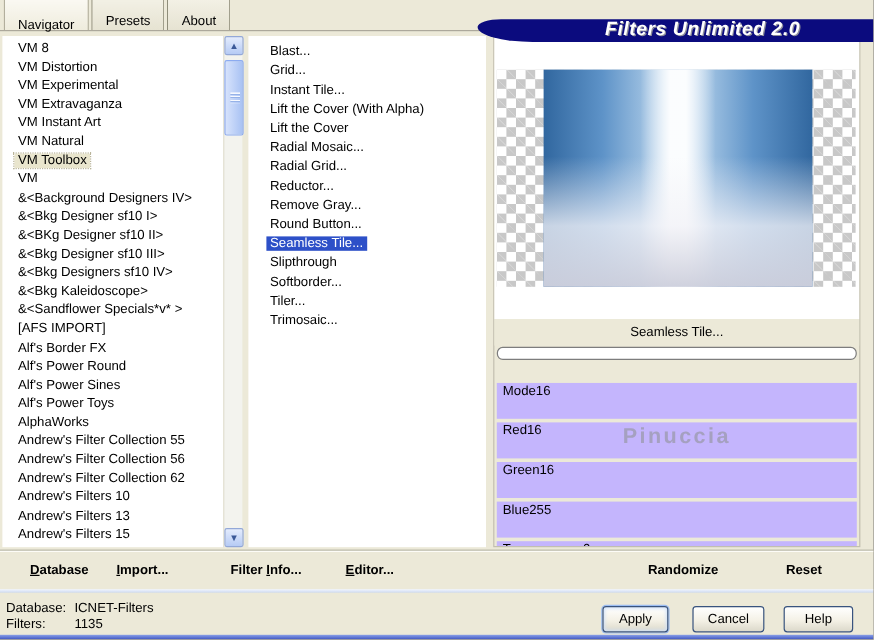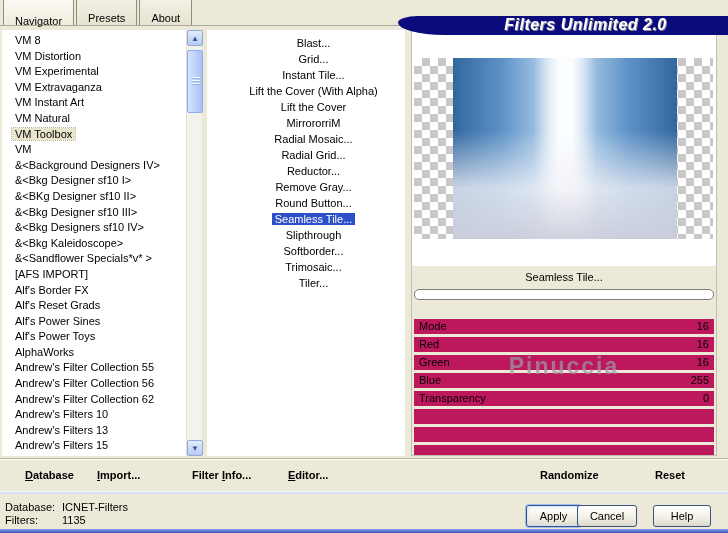--- a/index.html
+++ b/index.html
@@ -20,21 +20,21 @@
   .banner{ position:absolute; left:398px; right:0; top:16px; height:19px; z-index:3;
     background:var(--navy,#0b0b7e); border-bottom-left-radius:70px 19px; border-top-left-radius:30px 10px;
     color:#fff; font-weight:bold; font-style:italic; font-size:16px; line-height:18px;
     text-align:center; padding-left:45px; letter-spacing:.5px;
     text-shadow:1px 1px 0 #8d8d9a; }
   
   .list-panel{ position:absolute; top:30px; height:426px; background:#fff; overflow:hidden; }
   #category-list{ left:2px; width:184px; padding:3px 0 0 10px; }
   #filter-list{ left:207px; width:198px; padding:5px 0 0 15px; }
   #category-list .li{ height:15.6px; line-height:15.6px; white-space:nowrap; }
-  #filter-list .li{ height:16px; line-height:16px; white-space:nowrap;text-align:center; }
+  #filter-list .li{ height:16px; line-height:16px; white-space:nowrap; }
   .li span{ padding:0 3px; }
   .sel-cat{ background:#e9e5cd; outline:1px dotted #b9b49a; }
   .sel-filter{ background:var(--selblue,#2d50c8); color:#fff; }
   
   .sb{ position:absolute; left:186px; top:30px; width:16px; height:426px; background:#f3f3ee;
     border-left:1px solid #e2dfd2; }
   .sb-btn{ position:absolute; left:0; width:16px; height:16px; border:1px solid #93a8d8; border-radius:2px;
     background:linear-gradient(#e4ecfd,#b6cbf5); color:#3b5998; font-size:8px;
     display:flex; align-items:center; justify-content:center; }
   .sb-up{ top:0; } .sb-down{ bottom:0; }
@@ -56,41 +56,41 @@
     background-image:
       linear-gradient(to bottom, rgba(255,255,255,0) 40%, rgba(242,242,247,.78) 72%, rgba(206,208,221,.97) 100%),
       linear-gradient(to right, rgba(255,255,255,0) 36%, rgba(255,255,255,.95) 47%, rgba(255,255,255,.95) 53%, rgba(255,255,255,0) 64%),
       linear-gradient(to right,#31679f 0%,#5e93c8 22%,#b9d4ec 45%,#b9d4ec 55%,#5e93c8 78%,#31679f 100%); }
   .filter-label-bar{ position:absolute; left:0; top:235px; width:304px; height:22px;
     background:#ece9d8; text-align:center; line-height:22px; }
   .progress{ position:absolute; left:2px; top:258px; width:300px; height:11px; background:#fff;
     border:1px solid #7d7d7d; border-radius:5px; overflow:hidden; }
   .progress-fill{ height:100%; background:linear-gradient(#9ecb6f,#5a9e2f); }
   .params{ position:absolute; left:0; top:288px; width:304px; height:136px; overflow:hidden; }
-  .param-row{ height:15px; line-height:15px; background:#be185d; margin:0 2px 3px 2px;
-    display:flex; justify-content:space-between; padding:0 5px; }
+  .param-row{ height:30px; line-height:15px; background:#c4b5fd; margin:0 2px 3px 2px;
+    display:flex; padding:0 5px; }
   .watermark{ position:absolute; left:0; top:322px; width:304px; text-align:center; z-index:5; pointer-events:none; }
-  .wm-name{ font-size:23px; font-weight:bold; color:rgba(152,152,168,.72); letter-spacing:2px; }
+  .wm-name{ font-size:18px; font-weight:bold; color:rgba(152,152,168,.72); letter-spacing:2px; }
   .wm-site{ font-size:13px; color:rgba(148,148,163,.8); margin-top:1px; }
   
   .toolbar{ position:absolute; left:0; top:459px; width:728px; height:33px;
     background:#ece9d8; border-top:1px solid #fdfcf7; box-shadow:0 -1px 0 #b5b2a3; }
   .tb-item{ position:absolute; top:0; height:31px; line-height:31px; font-weight:bold; cursor:default; }
   .tb-0{ left:25px; } .tb-1{ left:97px; } .tb-2{ left:192px; } .tb-3{ left:288px; }
   .tb-4{ left:540px; } .tb-5{ left:655px; }
   
   .status-divider{ position:absolute; left:0; top:491px; width:728px; height:3px;
     background:linear-gradient(#f2f6fe,#ccd8f0); }
   .status-bar{ position:absolute; left:0; top:494px; width:728px; height:35px; background:#ece9d8; }
   .status-grid{ position:absolute; left:5px; top:7px; display:grid;
     grid-template-columns:57px auto; line-height:13px; }
   .xp-btn{ position:absolute; height:22px; top:11px; border:1px solid #38537f; border-radius:3px;
     background:linear-gradient(#ffffff,#f4f1e6 55%,#dcd9cb); font-size:11px; font-family:"Liberation Sans",sans-serif;
     text-align:center; line-height:20px; cursor:default; }
-  .btn-0{ left:502px; width:55px; box-shadow:0 0 0 1px #9cbdf2, inset 0 0 3px 1px #cfe0f8;margin-left:24px; }
+  .btn-0{ left:502px; width:55px; box-shadow:0 0 0 1px #9cbdf2, inset 0 0 3px 1px #cfe0f8; }
   .btn-1{ left:577px; width:60px; }
   .btn-2{ left:653px; width:58px; }
   .bottom-strip{ position:absolute; left:0; bottom:0; width:728px; height:4px;
     background:linear-gradient(#8aa0e8,#3c53c0); }
 </style>
 </head>
 <body>
 
 <div class="window">
 
@@ -115,21 +115,21 @@
       <div class="li"><span>VM</span></div>
       <div class="li"><span>&amp;&lt;Background Designers IV&gt;</span></div>
       <div class="li"><span>&amp;&lt;Bkg Designer sf10 I&gt;</span></div>
       <div class="li"><span>&amp;&lt;BKg Designer sf10 II&gt;</span></div>
       <div class="li"><span>&amp;&lt;Bkg Designer sf10 III&gt;</span></div>
       <div class="li"><span>&amp;&lt;Bkg Designers sf10 IV&gt;</span></div>
       <div class="li"><span>&amp;&lt;Bkg Kaleidoscope&gt;</span></div>
       <div class="li"><span>&amp;&lt;Sandflower Specials*v* &gt;</span></div>
       <div class="li"><span>[AFS IMPORT]</span></div>
       <div class="li"><span>Alf's Border FX</span></div>
-      <div class="li"><span>Alf's Reset Grads</span></div>
+      <div class="li"><span>Alf's Power Round</span></div>
       <div class="li"><span>Alf's Power Sines</span></div>
       <div class="li"><span>Alf's Power Toys</span></div>
       <div class="li"><span>AlphaWorks</span></div>
       <div class="li"><span>Andrew's Filter Collection 55</span></div>
       <div class="li"><span>Andrew's Filter Collection 56</span></div>
       <div class="li"><span>Andrew's Filter Collection 62</span></div>
       <div class="li"><span>Andrew's Filters 10</span></div>
       <div class="li"><span>Andrew's Filters 13</span></div>
       <div class="li"><span>Andrew's Filters 15</span></div>
     </div>
@@ -141,31 +141,30 @@
     </div>
     <div class="sb-btn sb-down">▼</div>
   </div>
 
   <div class="list-panel" id="filter-list">
       <div class="li"><span>Blast...</span></div>
       <div class="li"><span>Grid...</span></div>
       <div class="li"><span>Instant Tile...</span></div>
       <div class="li"><span>Lift the Cover (With Alpha)</span></div>
       <div class="li"><span>Lift the Cover</span></div>
-      <div class="li"><span>MirrororriM</span></div>
       <div class="li"><span>Radial Mosaic...</span></div>
       <div class="li"><span>Radial Grid...</span></div>
       <div class="li"><span>Reductor...</span></div>
       <div class="li"><span>Remove Gray...</span></div>
       <div class="li"><span>Round Button...</span></div>
       <div class="li"><span class="sel-filter">Seamless Tile...</span></div>
       <div class="li"><span>Slipthrough</span></div>
       <div class="li"><span>Softborder...</span></div>
+      <div class="li"><span>Tiler...</span></div>
       <div class="li"><span>Trimosaic...</span></div>
-      <div class="li"><span>Tiler...</span></div>
     </div>
 
   <div class="right-panel">
     <div class="preview-area">
       <div class="checker"></div>
       <div class="grad-image"></div>
     </div>
     <div class="filter-label-bar">Seamless Tile...</div>
     <div class="progress">
       <div class="progress-fill" id="progress-fill" style="width: 0%;"></div>

